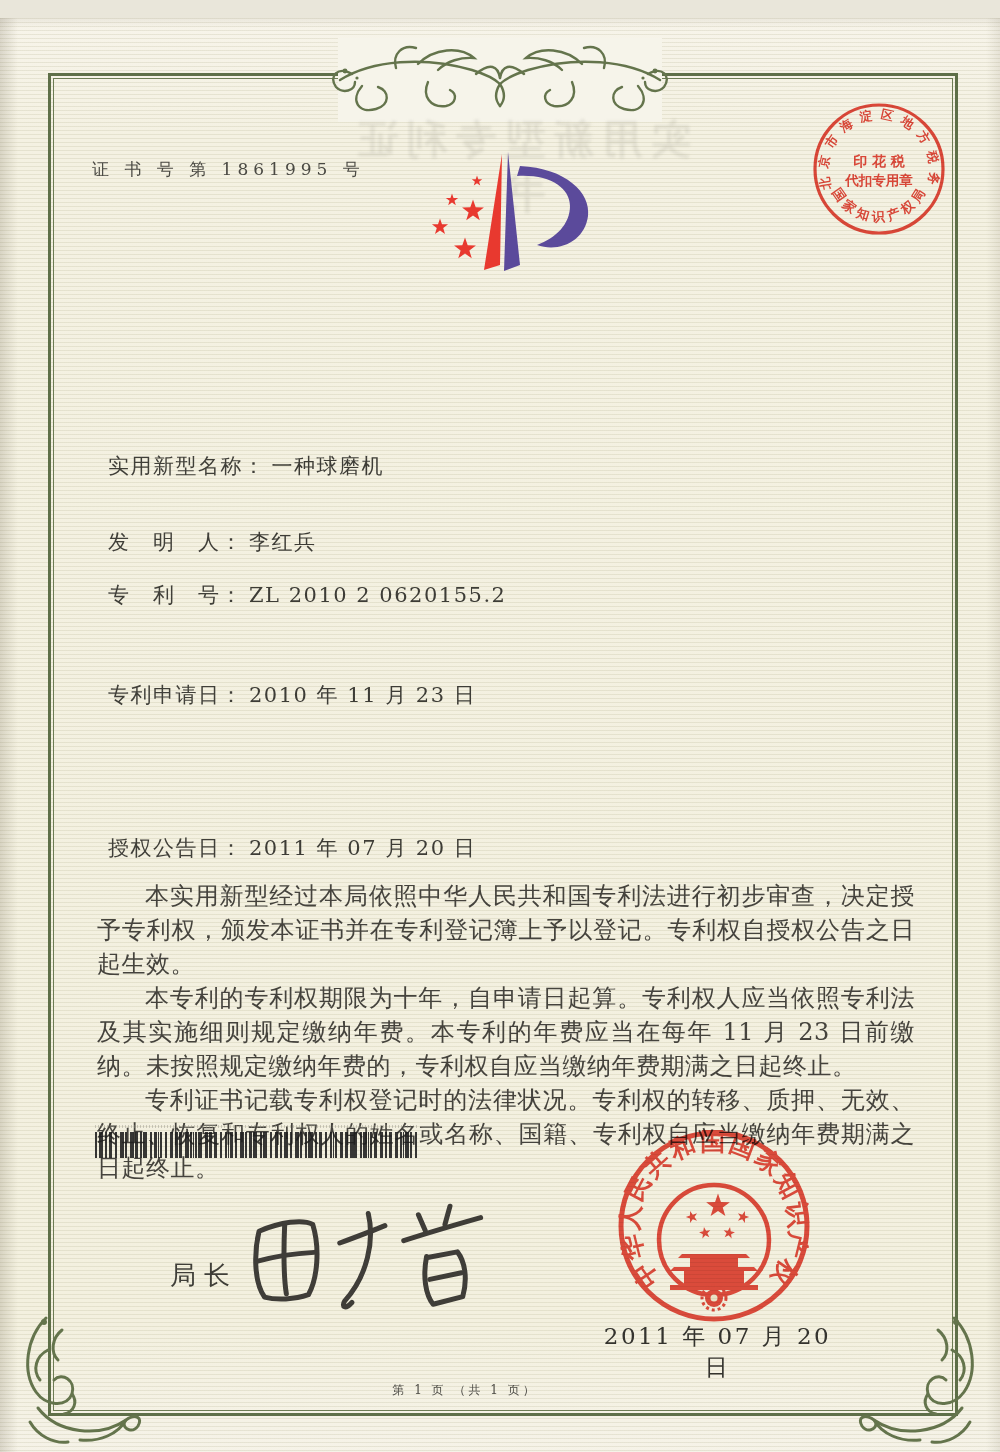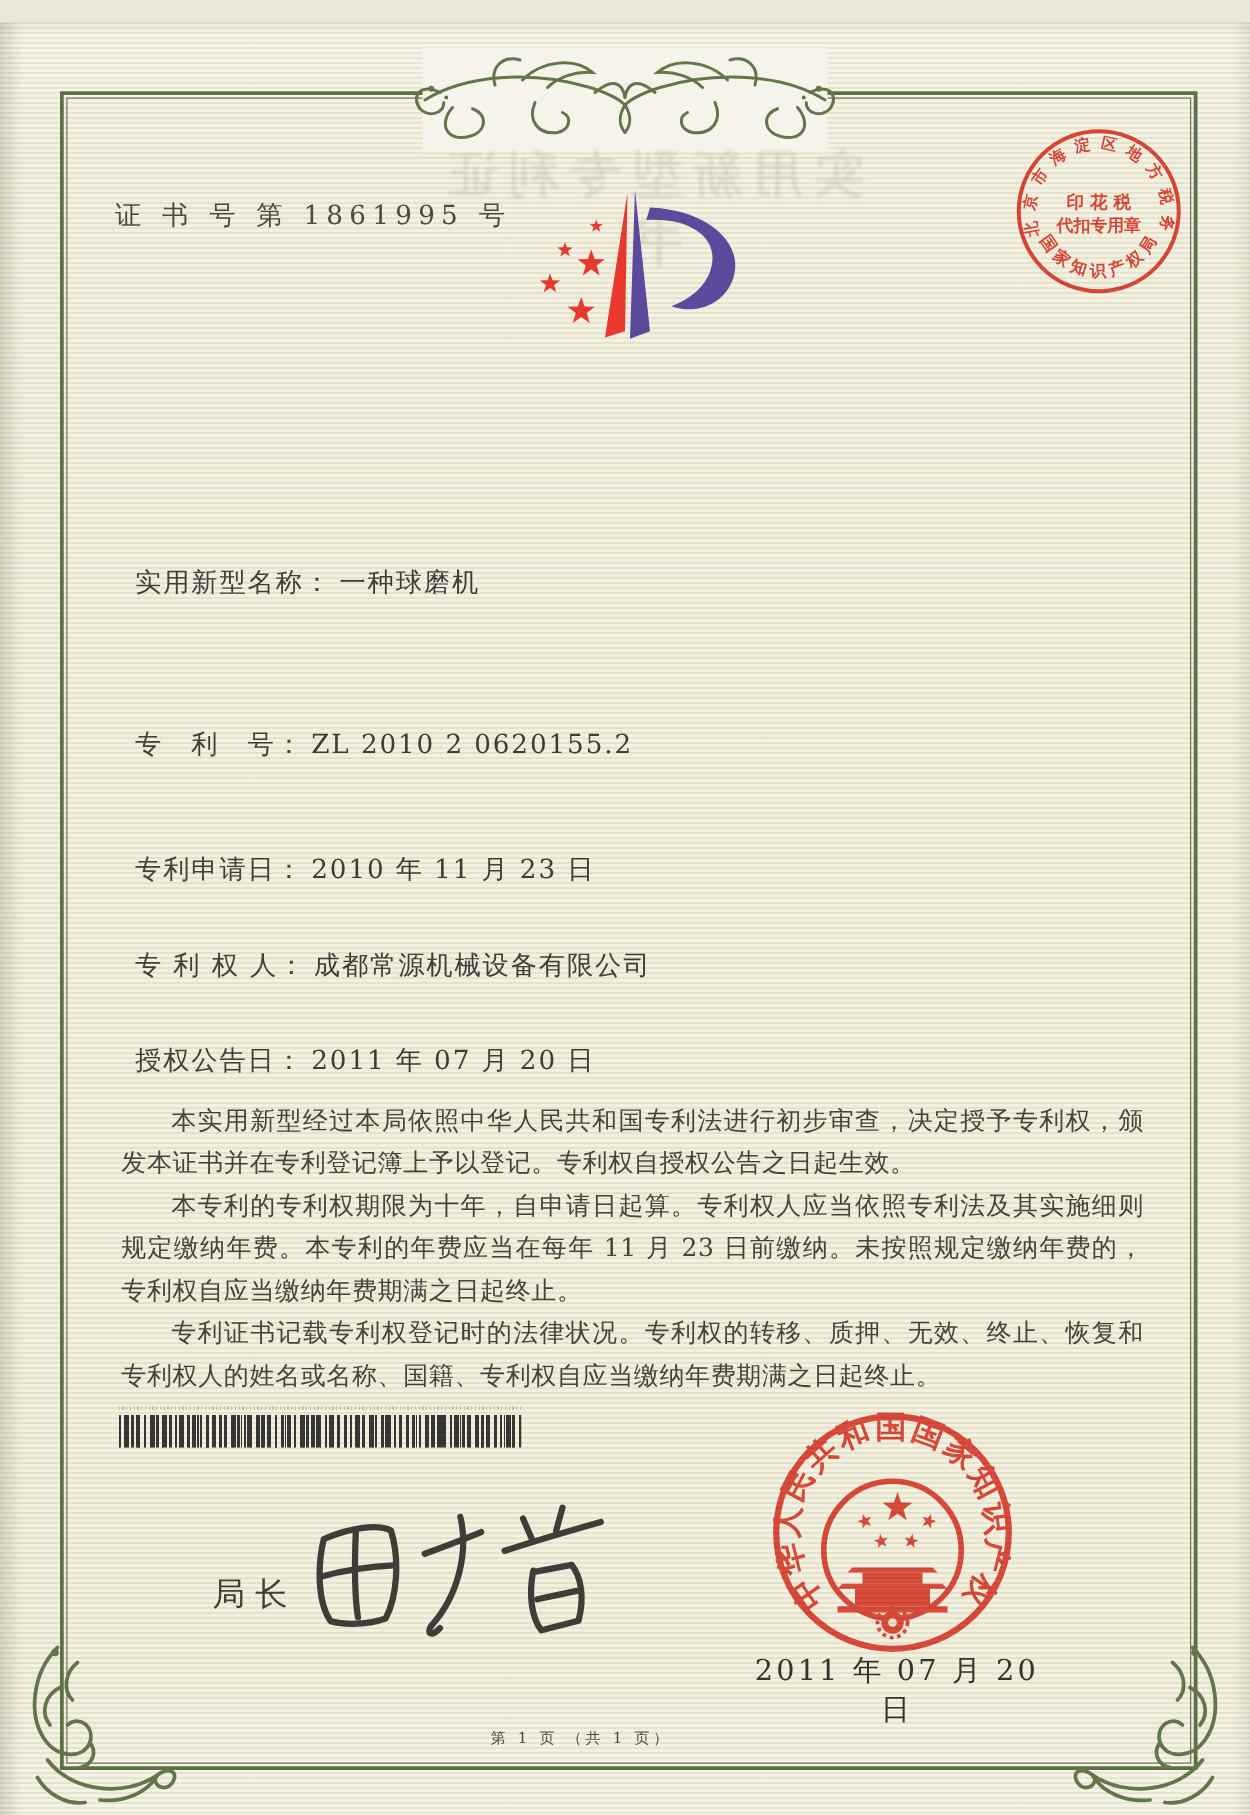--- a/index.html
+++ b/index.html
@@ -18,39 +18,39 @@
   
   .frame{position:absolute;left:48px;top:55px;right:42px;bottom:54px;
     border:3px solid #5e6f48;pointer-events:none;}
   .frame-inner{position:absolute;inset:2px;border:1px solid #6d7c54;}
   
   .ornament-top{position:absolute;left:300px;top:14px;width:400px;height:96px;}
   .corner{position:absolute;width:136px;height:156px;}
   .corner.bl{left:16px;top:1292px;}
   .corner.br{right:16px;top:1292px;transform:scaleX(-1);}
   
-  .cert-no{position:absolute;left:92px;top:140px;font-size:21px;letter-spacing:5px;color:#4a4943;}
+  .cert-no{position:absolute;left:92px;top:140px;font-size:17px;letter-spacing:5px;color:#4a4943;}
   .ghost{position:absolute;left:330px;top:94px;width:380px;text-align:center;
     font-size:40px;font-weight:bold;letter-spacing:9px;color:rgba(110,105,95,.13);
     transform:scaleX(-1);filter:blur(1.4px);user-select:none;}
   .logo{position:absolute;left:420px;top:130px;}
   .title{position:absolute;left:0;top:288px;width:1000px;text-align:center;
     font-size:48px;font-weight:bold;letter-spacing:14px;color:#3a3934;text-indent:14px;}
   
   .tax-stamp{position:absolute;left:805px;top:77px;mix-blend-mode:multiply;opacity:.92;}
   .tax-stamp text{fill:#e23b2e;font-family:"DejaVu Serif","Liberation Serif",serif;font-weight:bold;}
   .seal{position:absolute;left:596px;top:1090px;mix-blend-mode:multiply;opacity:.9;}
   .seal text{fill:#e23b2e;font-family:"DejaVu Serif","Liberation Serif",serif;font-weight:bold;}
   
   .field{position:absolute;left:108px;font-size:21px;letter-spacing:1.5px;white-space:nowrap;}
   .field .lab{color:#403f39;}
   .field .val{color:#3d3c36;margin-left:6px;}
   
   .body-text{position:absolute;left:97px;top:861px;width:818px;
-    font-size:20px;line-height:34px;letter-spacing:.5px;text-align:justify;color:#45433d;}
+    font-size:24px;line-height:34px;letter-spacing:.5px;text-align:justify;color:#45433d;}
   .body-text p{margin:0;text-indent:2em;}
   
   .barcode{position:absolute;left:95px;top:1114px;width:322px;height:26px;opacity:.88;
     background:
       repeating-linear-gradient(90deg,#1d1d1d 0 2px,rgba(0,0,0,0) 2px 5px),
       repeating-linear-gradient(90deg,#1d1d1d 0 1px,rgba(0,0,0,0) 1px 7px),
       repeating-linear-gradient(90deg,rgba(0,0,0,0) 0 4px,#1d1d1d 4px 6px,rgba(0,0,0,0) 6px 11px);}
   .barcode::before{content:"";position:absolute;left:0;top:-7px;width:100%;height:3px;opacity:.45;
     background:repeating-linear-gradient(90deg,#8a887f 0 1px,rgba(0,0,0,0) 1px 3px);}
   
@@ -157,28 +157,28 @@
       <textPath href="#taxBot" startOffset="3">国家知识产权局</textPath>
     </text>
     <text x="0" y="-3" text-anchor="middle" font-size="14">印 花 税</text>
     <text x="0" y="16" text-anchor="middle" font-size="13.5">代扣专用章</text>
   </svg>
 
 
   <div class="field" style="top:434px">
     <span class="lab">实用新型名称：</span><span class="val">一种球磨机</span>
   </div>
+  <div class="field" style="top:510px">
+    <span class="lab">发　明　人：</span><span class="val">李红兵</span>
+  </div>
   <div class="field" style="top:563px">
     <span class="lab">专　利　号：</span><span class="val">ZL 2010 2 0620155.2</span>
   </div>
   <div class="field" style="top:663px">
     <span class="lab">专利申请日：</span><span class="val">2010 年 11 月 23 日</span>
-  </div>
-  <div class="field" style="top:740px">
-    <span class="lab">专 利 权 人：</span><span class="val">成都常源机械设备有限公司</span>
   </div>
   <div class="field" style="top:816px">
     <span class="lab">授权公告日：</span><span class="val">2011 年 07 月 20 日</span>
   </div>
 
   <div class="body-text">
     <p>本实用新型经过本局依照中华人民共和国专利法进行初步审查，决定授予专利权，颁发本证书并在专利登记簿上予以登记。专利权自授权公告之日起生效。</p>
     <p>本专利的专利权期限为十年，自申请日起算。专利权人应当依照专利法及其实施细则规定缴纳年费。本专利的年费应当在每年 11 月 23 日前缴纳。未按照规定缴纳年费的，专利权自应当缴纳年费期满之日起终止。</p>
     <p>专利证书记载专利权登记时的法律状况。专利权的转移、质押、无效、终止、恢复和专利权人的姓名或名称、国籍、专利权自应当缴纳年费期满之日起终止。</p>
   </div>

